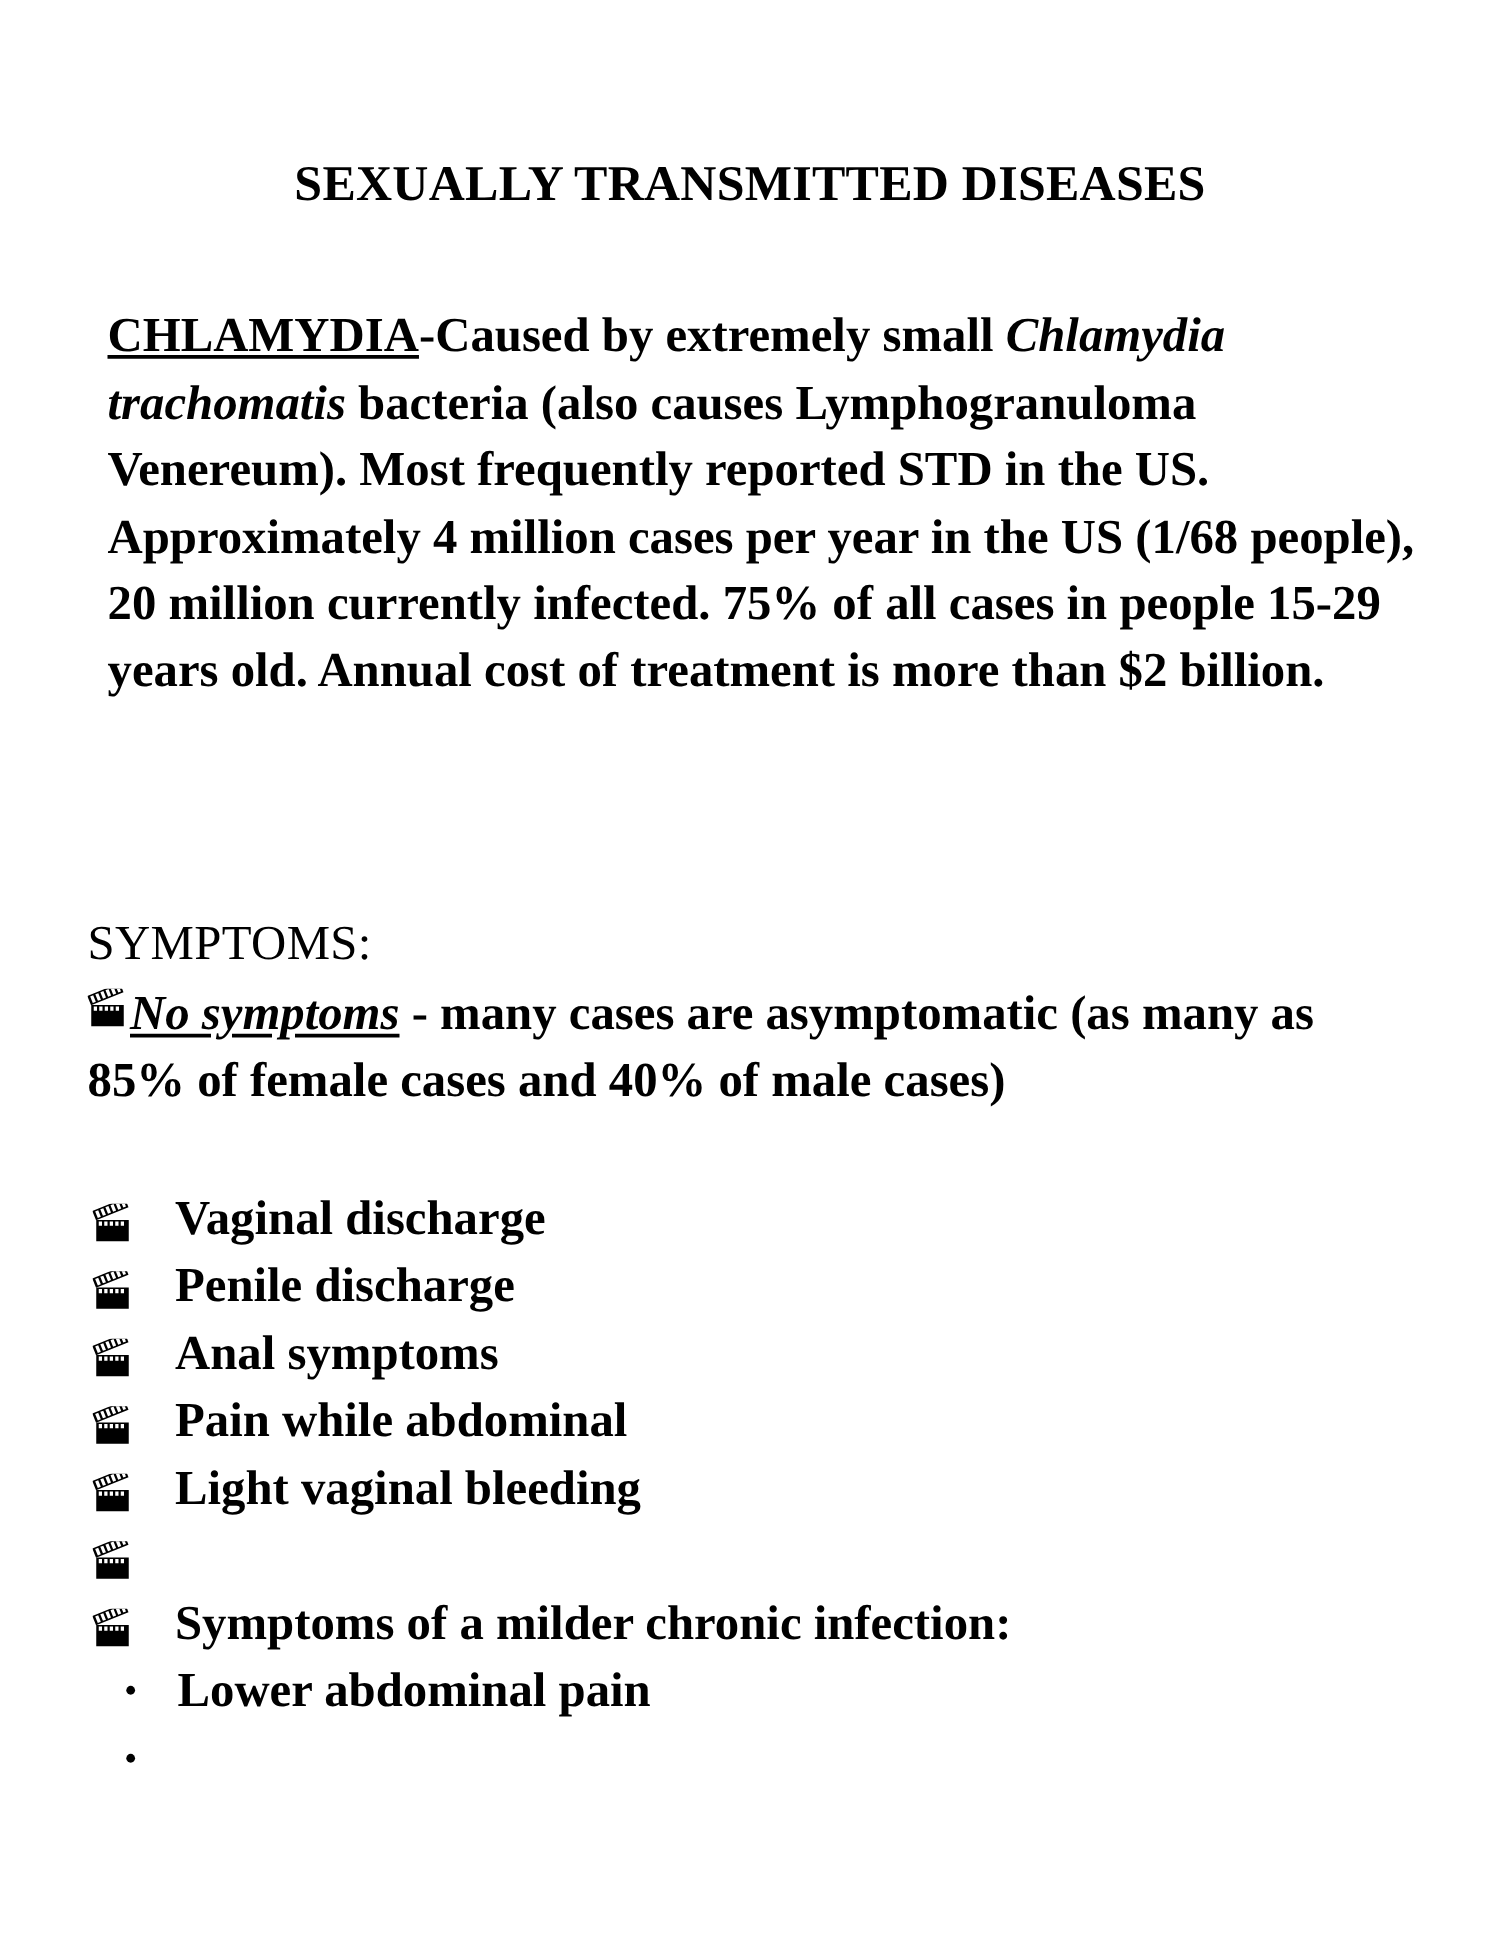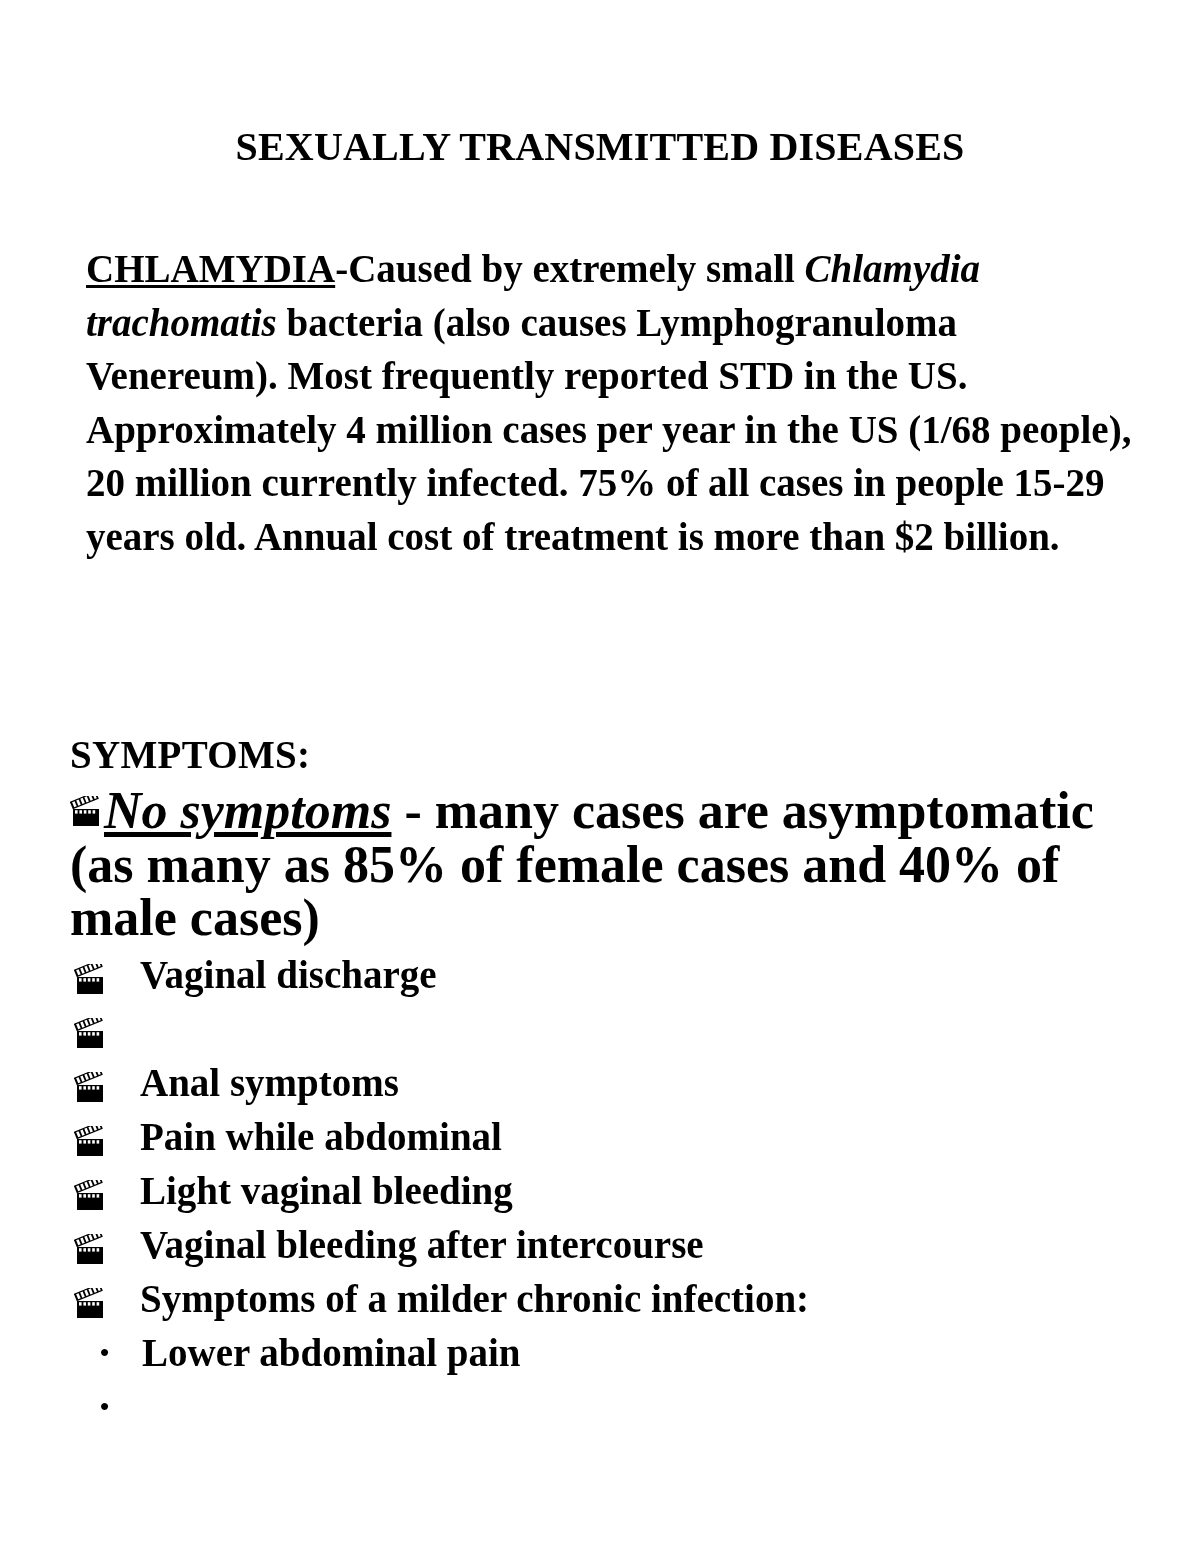--- a/index.html
+++ b/index.html
@@ -55,32 +55,32 @@
 
   .u { text-decoration: underline; text-underline-offset: 3px; }
   .it { font-style: italic; }
 
   
   .symptoms-heading {
     position: absolute;
     top: 728px;
     left: 70px;
     font-size: 39px;
-    font-weight: bold;
+    font-weight: normal;
     line-height: 53.5px;
     letter-spacing: 0.3px;
   }
 
   
   .sym-first {
     position: absolute;
     top: 784px;
     left: 70px;
     width: 1050px;
-    font-size: 52px;
+    font-size: 39px;
     font-weight: bold;
     line-height: 53.5px;
   }
   .sym-first .lead {
     text-decoration: underline;
     text-underline-offset: 4px;
     font-style: italic;
     white-space: nowrap;
   }
 
@@ -212,20 +212,21 @@
               </g>
               <g fill="#ffffff">
                 <rect x="5" y="14.2" width="2.6" height="3.4"></rect>
                 <rect x="9.4" y="14.2" width="2.6" height="3.4"></rect>
                 <rect x="13.8" y="14.2" width="2.6" height="3.4"></rect>
                 <rect x="18.2" y="14.2" width="2.6" height="3.4"></rect>
                 <rect x="22.6" y="14.2" width="2.6" height="3.4"></rect>
               </g>
             </g>
           </svg></span>
+      <span>Penile discharge</span>
     </div>
 
     <div class="bullet-row">
       <span class="marker"><svg width="34" height="32" viewBox="0 0 34 32" xmlns="http://www.w3.org/2000/svg">
             <g fill="#000000">
               <rect x="3" y="13" width="26" height="17"></rect>
               <g transform="rotate(-22 6 13)">
                 <rect x="3" y="4" width="28" height="8"></rect>
                 <g fill="#ffffff">
                   <rect x="5" y="5.2" width="2.6" height="5.6"></rect>
@@ -319,21 +320,20 @@
               </g>
               <g fill="#ffffff">
                 <rect x="5" y="14.2" width="2.6" height="3.4"></rect>
                 <rect x="9.4" y="14.2" width="2.6" height="3.4"></rect>
                 <rect x="13.8" y="14.2" width="2.6" height="3.4"></rect>
                 <rect x="18.2" y="14.2" width="2.6" height="3.4"></rect>
                 <rect x="22.6" y="14.2" width="2.6" height="3.4"></rect>
               </g>
             </g>
           </svg></span>
-      <span>Vaginal bleeding after intercourse</span>
     </div>
 
     <div class="bullet-row">
       <span class="marker"><svg width="34" height="32" viewBox="0 0 34 32" xmlns="http://www.w3.org/2000/svg">
             <g fill="#000000">
               <rect x="3" y="13" width="26" height="17"></rect>
               <g transform="rotate(-22 6 13)">
                 <rect x="3" y="4" width="28" height="8"></rect>
                 <g fill="#ffffff">
                   <rect x="5" y="5.2" width="2.6" height="5.6"></rect>

